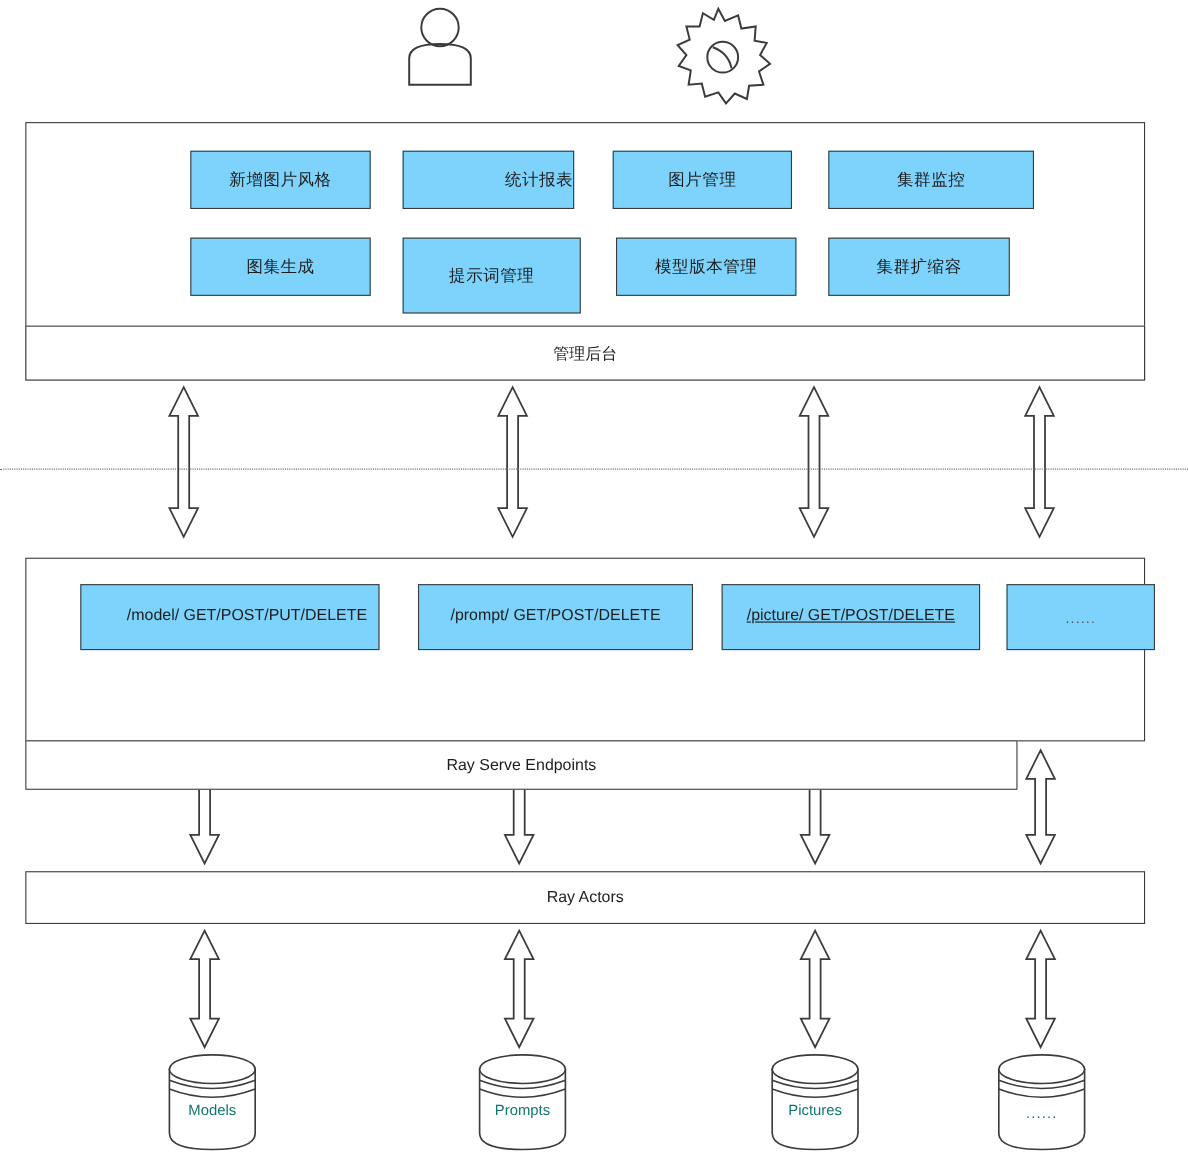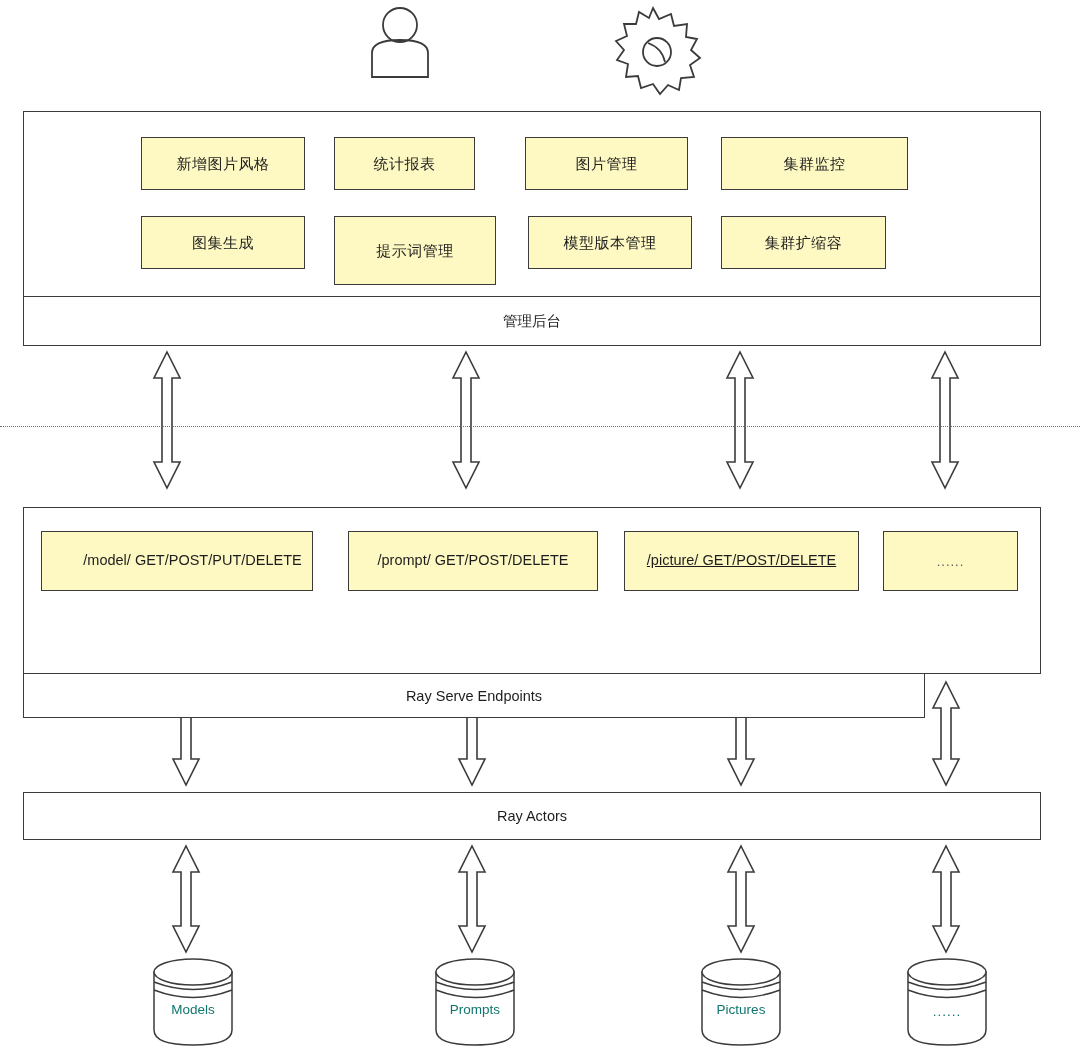--- a/index.html
+++ b/index.html
@@ -23,26 +23,27 @@
   
   .outer-box {
     position: absolute;
     border: 1.6px solid #3b3b3b;
     background: #ffffff;
     box-sizing: border-box;
   }
   .inner-box {
     position: absolute;
     border: 1.4px solid #3b3b3b;
-    background: #fef9c3;
+    background: #7dd3fc;
     box-sizing: border-box;
     display: flex;
     align-items: center;
     justify-content: center;
     text-align: center;
+    margin-left: 32px;
   }
   .label-cn {
     font-size: 15px;
     letter-spacing: 0.5px;
     color: #1d1d1d;
     line-height: 1.2;
   }
   .label-en {
     font-size: 14.5px;
     color: #1d1d1d;
@@ -193,21 +194,21 @@
       <path class="cyl-line" d="M 908 982 Q 947 997 986 982"></path>
       <path class="cyl-line" d="M 908 990 Q 947 1005 986 990"></path>
     </g>
   </svg>
 
   <div class="outer-box" style="left:23px; top:111px; width:1018px; height:235px;"></div>
 
   <div class="inner-box" style="left:141px; top:137px; width:164px; height:53px;">
     <span class="label-cn">新增图片风格</span>
   </div>
-  <div class="inner-box" style="left:334px; top:137px; width:141px; height:53px;">
+  <div class="inner-box" style="left:334px; top:137px; width:156px; height:53px;justify-content:flex-end;">
     <span class="label-cn">统计报表</span>
   </div>
   <div class="inner-box" style="left:525px; top:137px; width:163px; height:53px;">
     <span class="label-cn">图片管理</span>
   </div>
   <div class="inner-box" style="left:721px; top:137px; width:187px; height:53px;">
     <span class="label-cn">集群监控</span>
   </div>
 
   <div class="inner-box" style="left:141px; top:216px; width:164px; height:53px;">

